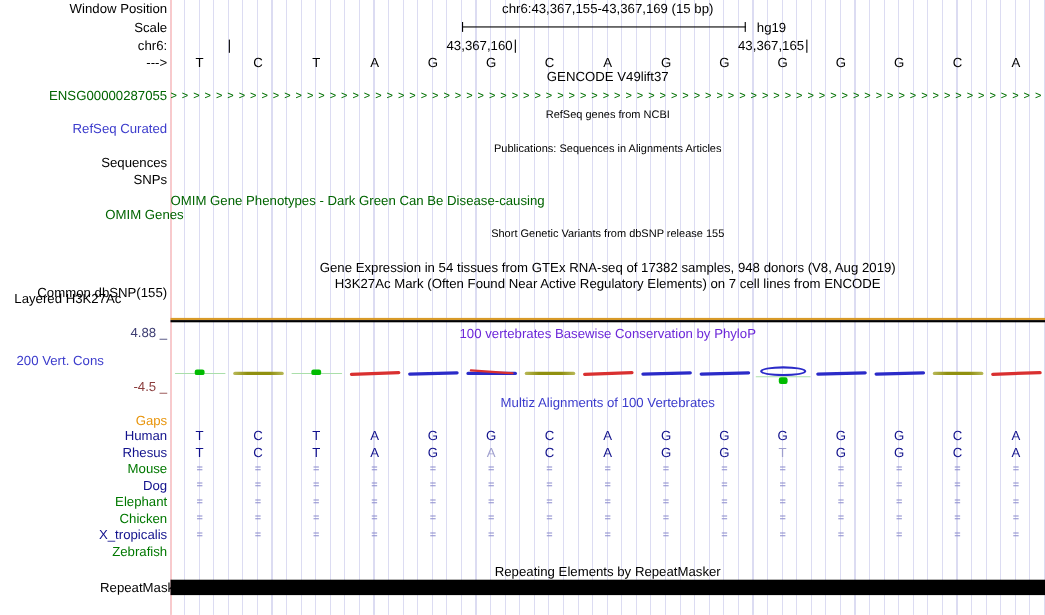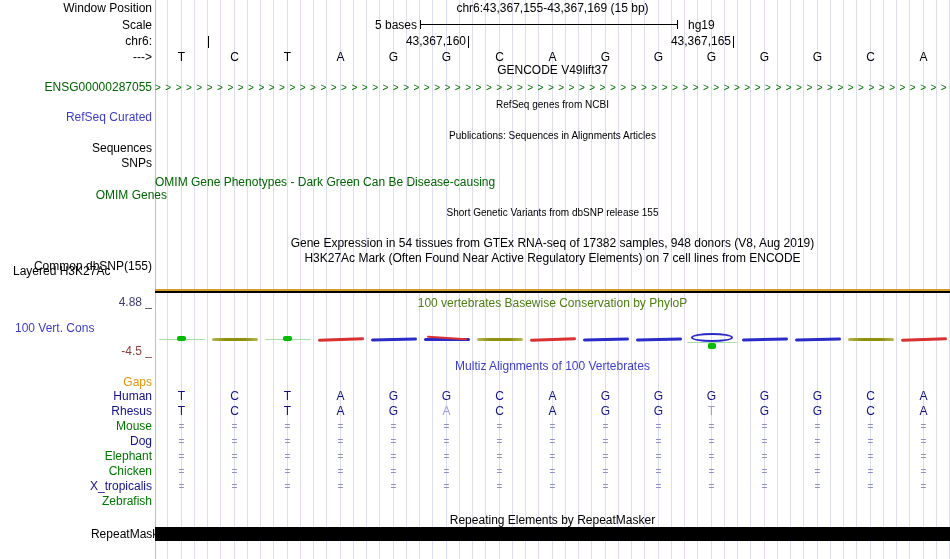--- a/index.html
+++ b/index.html
@@ -31,21 +31,20 @@
 <body>
 
 <div class="stage">
   <div class="abs" id="grid"></div>
   <div class="abs" id="pink-guide"></div>
 
   <div class="abs" id="hdr">
     <span>chr6:43,367,155-43,367,169 (15 bp)</span>
   </div>
 
-  <div class="abs" id="scale-bases">5 bases</div>
   <div class="abs" id="scalebar-line"></div>
   <div class="abs" id="scalebar-tick-l"></div>
   <div class="abs" id="scalebar-tick-r"></div>
   <div class="abs" id="scale-genome">hg19</div>
 
   <div class="abs" id="coord1">43,367,160</div>
   <div class="abs" id="coord1-tick"></div>
   <div class="abs" id="coord2">43,367,165</div>
   <div class="abs" id="coord2-tick"></div>
   <div class="abs" id="minor-tick"></div>
@@ -81,42 +80,42 @@
       <div style="position: absolute; top: 35px; color: rgb(0, 0, 0); line-height: 13px; white-space: nowrap; left: 0px; width: 152px; text-align: right;">chr6:</div>
       <div style="position: absolute; top: 51px; color: rgb(0, 0, 0); line-height: 13px; white-space: nowrap; left: 0px; width: 152px; text-align: right;">---&gt;</div>
       <div style="position: absolute; top: 81px; color: rgb(0, 100, 0); line-height: 13px; white-space: nowrap; left: 0px; width: 152px; text-align: right;">ENSG00000287055</div>
       <div style="position: absolute; top: 111px; color: rgb(60, 60, 204); line-height: 13px; white-space: nowrap; left: 0px; width: 152px; text-align: right;">RefSeq Curated</div>
       <div style="position: absolute; top: 142px; color: rgb(0, 0, 0); line-height: 13px; white-space: nowrap; left: 0px; width: 152px; text-align: right;">Sequences</div>
       <div style="position: absolute; top: 157px; color: rgb(0, 0, 0); line-height: 13px; white-space: nowrap; left: 0px; width: 152px; text-align: right;">SNPs</div>
       <div style="position: absolute; top: 189px; color: rgb(0, 100, 0); line-height: 13px; white-space: nowrap; left: 0px; width: 152px; text-align: right; padding-left: 15px;">OMIM Genes</div>
       <div style="position: absolute; top: 220px; color: rgb(0, 0, 0); line-height: 13px; white-space: nowrap; left: 0px; width: 152px; text-align: right; margin-top: 40px;">Common dbSNP(155)</div>
       <div style="position: absolute; top: 265px; color: rgb(0, 0, 0); line-height: 13px; white-space: nowrap; left: 13px;">Layered H3K27Ac</div>
       <div style="position: absolute; top: 296px; color: rgb(61, 61, 114); line-height: 13px; white-space: nowrap; left: 0px; width: 152px; text-align: right;">4.88 _</div>
-      <div style="position: absolute; top: 322px; color: rgb(60, 60, 204); line-height: 13px; white-space: nowrap; left: 15px;">100 Vert. Cons</div>
+      <div style="position: absolute; top: 322px; color: rgb(60, 60, 204); line-height: 13px; white-space: nowrap; left: 15px;">200 Vert. Cons</div>
       <div style="position: absolute; top: 345px; color: rgb(139, 61, 61); line-height: 13px; white-space: nowrap; left: 0px; width: 152px; text-align: right;">-4.5 _</div>
       <div style="position: absolute; top: 376px; color: rgb(232, 148, 10); line-height: 13px; white-space: nowrap; left: 0px; width: 152px; text-align: right;">Gaps</div>
       <div style="position: absolute; top: 390px; color: rgb(17, 17, 140); line-height: 13px; white-space: nowrap; left: 0px; width: 152px; text-align: right;">Human</div>
       <div style="position: absolute; top: 405px; color: rgb(17, 17, 140); line-height: 13px; white-space: nowrap; left: 0px; width: 152px; text-align: right;">Rhesus</div>
       <div style="position: absolute; top: 420px; color: rgb(0, 120, 0); line-height: 13px; white-space: nowrap; left: 0px; width: 152px; text-align: right;">Mouse</div>
       <div style="position: absolute; top: 435px; color: rgb(17, 17, 140); line-height: 13px; white-space: nowrap; left: 0px; width: 152px; text-align: right;">Dog</div>
       <div style="position: absolute; top: 450px; color: rgb(0, 120, 0); line-height: 13px; white-space: nowrap; left: 0px; width: 152px; text-align: right;">Elephant</div>
       <div style="position: absolute; top: 465px; color: rgb(0, 120, 0); line-height: 13px; white-space: nowrap; left: 0px; width: 152px; text-align: right;">Chicken</div>
       <div style="position: absolute; top: 480px; color: rgb(17, 17, 140); line-height: 13px; white-space: nowrap; left: 0px; width: 152px; text-align: right;">X_tropicalis</div>
       <div style="position: absolute; top: 495px; color: rgb(0, 120, 0); line-height: 13px; white-space: nowrap; left: 0px; width: 152px; text-align: right;">Zebrafish</div>
       <div style="position: absolute; top: 528px; color: rgb(0, 0, 0); line-height: 13px; white-space: nowrap; left: 17px; width: 152px; text-align: right;">RepeatMasker</div>
     </div>
   <div class="layer" id="titles-layer">
       <div style="position: absolute; left: 155px; top: 64px; width: 795px; text-align: center; font-size: 12px; line-height: 13px; color: rgb(0, 0, 0);">GENCODE V49lift37</div>
       <div style="position: absolute; left: 155px; top: 98px; width: 795px; text-align: center; font-size: 10px; line-height: 13px; color: rgb(0, 0, 0);">RefSeq genes from NCBI</div>
       <div style="position: absolute; left: 155px; top: 129px; width: 795px; text-align: center; font-size: 10px; line-height: 13px; color: rgb(0, 0, 0);">Publications: Sequences in Alignments Articles</div>
       <div style="position: absolute; left: 155px; top: 176px; width: 795px; font-size: 12px; line-height: 13px; color: rgb(0, 100, 0);">OMIM Gene Phenotypes - Dark Green Can Be Disease-causing</div>
       <div style="position: absolute; left: 155px; top: 206px; width: 795px; text-align: center; font-size: 10px; line-height: 13px; color: rgb(0, 0, 0);">Short Genetic Variants from dbSNP release 155</div>
       <div style="position: absolute; left: 155px; top: 237px; width: 795px; text-align: center; font-size: 12px; line-height: 13px; color: rgb(0, 0, 0);">Gene Expression in 54 tissues from GTEx RNA-seq of 17382 samples, 948 donors (V8, Aug 2019)</div>
       <div style="position: absolute; left: 155px; top: 252px; width: 795px; text-align: center; font-size: 12px; line-height: 13px; color: rgb(0, 0, 0);">H3K27Ac Mark (Often Found Near Active Regulatory Elements) on 7 cell lines from ENCODE</div>
-      <div style="position: absolute; left: 155px; top: 297px; width: 795px; text-align: center; font-size: 12px; line-height: 13px; color: #4d7c0f;">100 vertebrates Basewise Conservation by PhyloP</div>
+      <div style="position: absolute; left: 155px; top: 297px; width: 795px; text-align: center; font-size: 12px; line-height: 13px; color: #6d28d9;">100 vertebrates Basewise Conservation by PhyloP</div>
       <div style="position: absolute; left: 155px; top: 360px; width: 795px; text-align: center; font-size: 12px; line-height: 13px; color: rgb(60, 60, 204);">Multiz Alignments of 100 Vertebrates</div>
       <div style="position: absolute; left: 155px; top: 514px; width: 795px; text-align: center; font-size: 12px; line-height: 13px; color: rgb(0, 0, 0);">Repeating Elements by RepeatMasker</div>
     </div>
   <div class="layer" id="cons-layer">
       <div style="position: absolute; left: 158.5px; top: 339px; width: 46px; height: 1px; background: rgb(170, 223, 170); border-radius: 2px; transform: none;"></div>
       <div style="position: absolute; left: 177px; top: 336px; width: 9px; height: 5px; background: rgb(0, 187, 0); border-radius: 2px; transform: none;"></div>
       <div style="position: absolute; left: 211.5px; top: 338px; width: 46px; height: 3px; background: linear-gradient(90deg, rgb(185, 185, 90), rgb(144, 144, 15) 28%, rgb(144, 144, 15) 72%, rgb(185, 185, 90)); border-radius: 2px; transform: none;"></div>
       <div style="position: absolute; left: 264.5px; top: 339px; width: 46px; height: 1px; background: rgb(170, 223, 170); border-radius: 2px; transform: none;"></div>
       <div style="position: absolute; left: 283px; top: 336px; width: 9px; height: 5px; background: rgb(0, 187, 0); border-radius: 2px; transform: none;"></div>
       <div style="position: absolute; left: 317.5px; top: 338px; width: 46px; height: 2.5px; background: rgb(217, 48, 48); border-radius: 2px; transform: rotate(-2deg);"></div>

